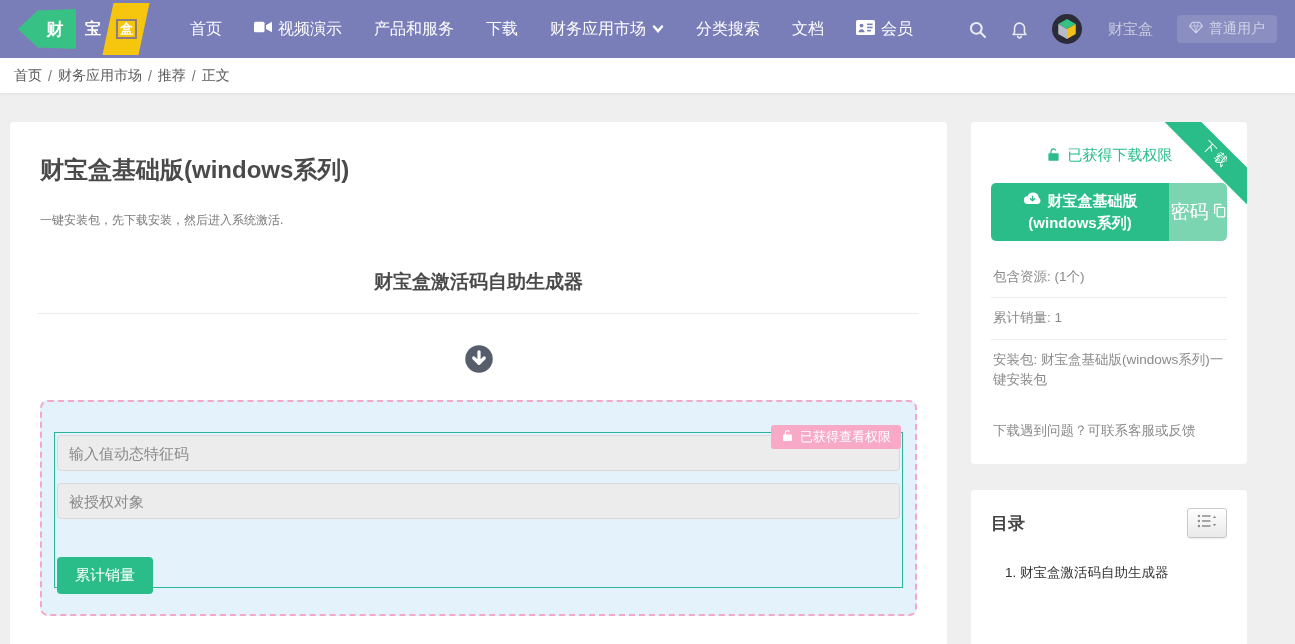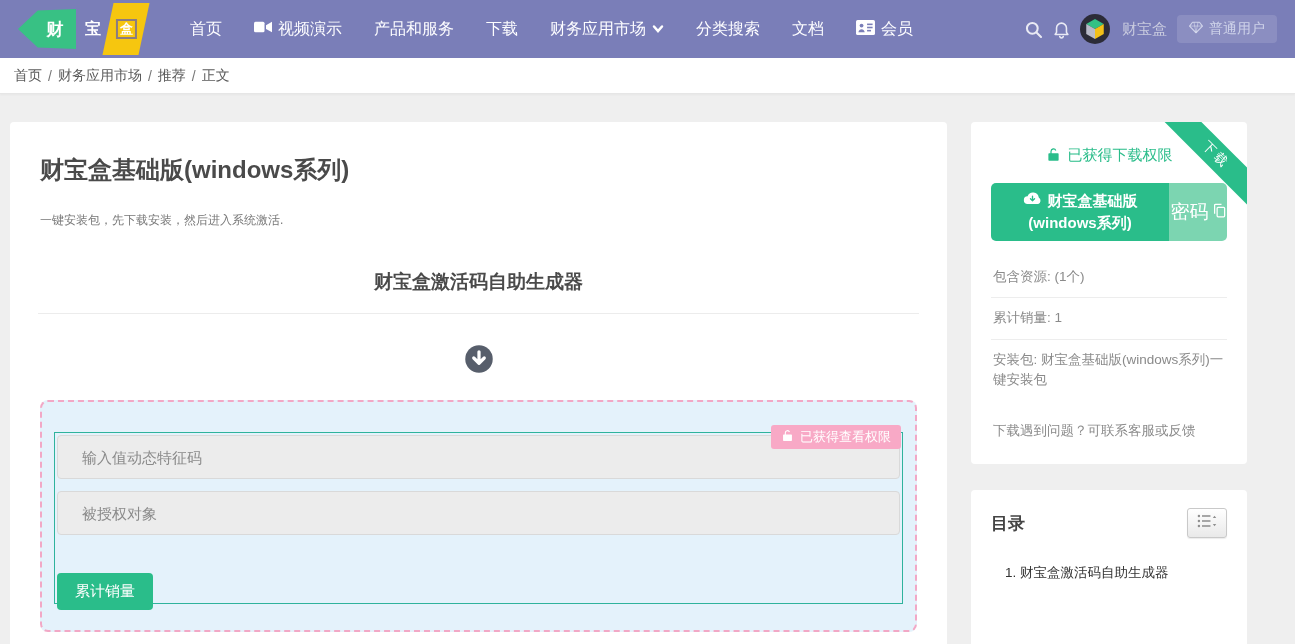--- a/index.html
+++ b/index.html
@@ -13,21 +13,21 @@
     display:flex; align-items:center; justify-content:center; padding-left:16px;
     clip-path:polygon(0 50%, 34% 4%, 100% 0, 100% 100%, 34% 96%); }
   .logo-mid { color:#fff; font-weight:bold; font-size:16px; margin:0 7px 0 9px; }
   .logo-yellow { width:36px; height:52px; background:#f6c60f; transform:skewX(-12deg);
     display:flex; align-items:center; justify-content:center; }
   .logo-yellow span { transform:skewX(12deg); color:#fff; font-weight:bold; font-size:13px;
     border:2px solid rgba(120,110,150,.85); padding:1px 2px; line-height:1.1; }
   .nav-links { display:flex; align-items:center; gap:32px; }
   .nav-item { display:flex; align-items:center; gap:6px; color:#fdfdff; font-size:16px;
     text-decoration:none; cursor:pointer; white-space:nowrap; }
-  .nav-right { margin-left:auto; display:flex; align-items:center; gap:10px; }
+  .nav-right { margin-left:auto; display:flex; align-items:center; gap:24px; }
   .nav-icon-btn { display:flex; align-items:center; cursor:pointer; }
   .avatar { width:30px; height:30px; border-radius:50%; background:#2d2d3a; display:flex;
     align-items:center; justify-content:center; overflow:hidden; }
   .nav-username { color:#caccdf; font-size:15px; margin-left:2px; }
   .user-badge { display:flex; align-items:center; gap:6px; background:rgba(255,255,255,.13);
     color:rgba(232,235,248,.72); border-radius:4px; padding:5px 12px; font-size:14px; cursor:pointer; }
 
   
   .breadcrumb { height:36px; background:#fff; border-bottom:1px solid #e6e6e6;
     display:flex; align-items:center; padding:0 14px; font-size:14px; color:#5a5a5a;
@@ -45,22 +45,22 @@
   .article-title { font-size:24px; font-weight:bold; color:#4a4a4a; margin:6px 0 26px 2px; }
   .article-sub { font-size:12px; color:#777; margin:0 0 40px 2px; }
   .gen-heading { text-align:center; font-size:19px; font-weight:bold; color:#4a4a4a; margin-bottom:18px; }
   .gen-hr { border:none; border-top:1px solid #ececec; }
   .arrow-wrap { text-align:center; margin:30px 0 22px; }
   .dashed-box { position:relative; border:2px dashed #f2a8c6; border-radius:8px;
     background:#e4f2fb; padding:16px 12px 26px; margin:0 2px; }
   .view-badge { position:absolute; top:23px; right:14px; background:#f8a9c6; color:#fff;
     font-size:13px; padding:3px 10px; border-radius:3px; display:flex; align-items:center; gap:6px; }
   .teal-box { border:1px solid #2fb39c; padding:2px 2px 0 2px; margin-top:14px; }
-  .gen-input { display:block; width:100%; height:44px; background:#ececec; border:1px solid #d9d9d9;
-    border-radius:4px; padding:0 24px; font-size:15px; color:#000000; margin-bottom:12px; outline:none;
+  .gen-input { display:block; width:100%; height:36px; background:#ececec; border:1px solid #d9d9d9;
+    border-radius:4px; padding:0 11px; font-size:15px; color:#000000; margin-bottom:12px; outline:none;
     font-family:"Liberation Sans","DejaVu Sans",sans-serif; }
   .gen-input::placeholder { color:#8a8a8a; }
   .activate-btn { display:inline-block; background:#2abd8a; color:#fff; border:none; border-radius:4px;
     font-size:15px; padding:9px 18px; margin:26px 0 -7px 0; cursor:pointer;
     font-family:"Liberation Sans","DejaVu Sans",sans-serif; }
 
   
   .dl-card { position:relative; overflow:hidden; padding:20px 20px 24px; }
   .ribbon { position:absolute; top:0; right:0; width:86px; height:86px; overflow:hidden; pointer-events:none; }
   .ribbon span { position:absolute; display:block; width:130px; top:20px; right:-34px;

